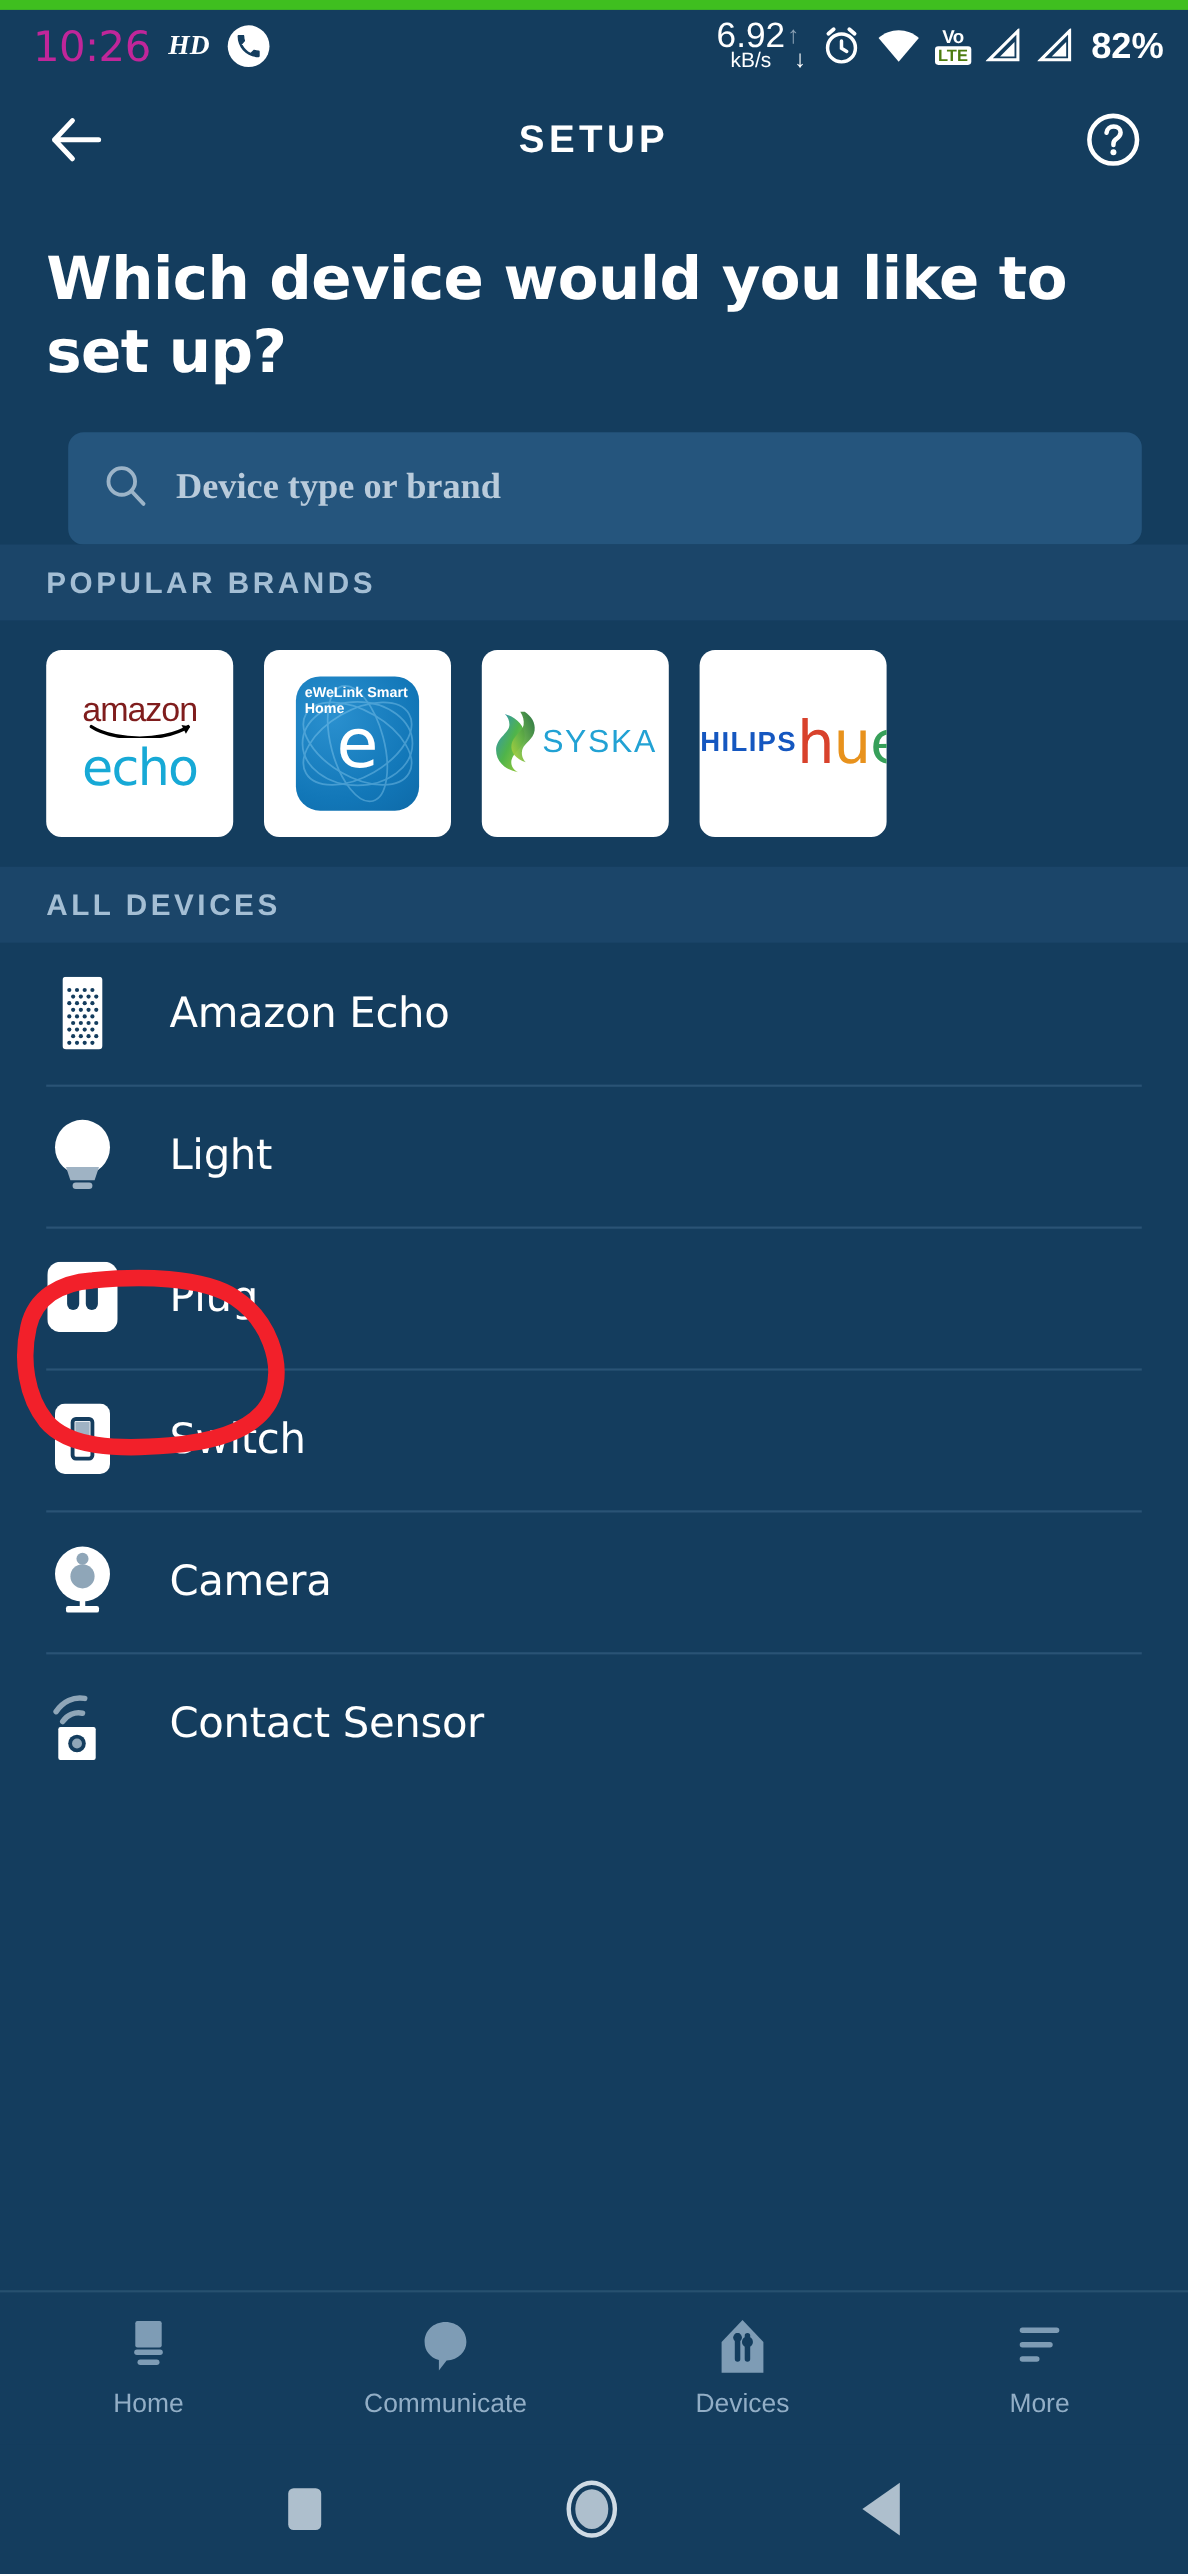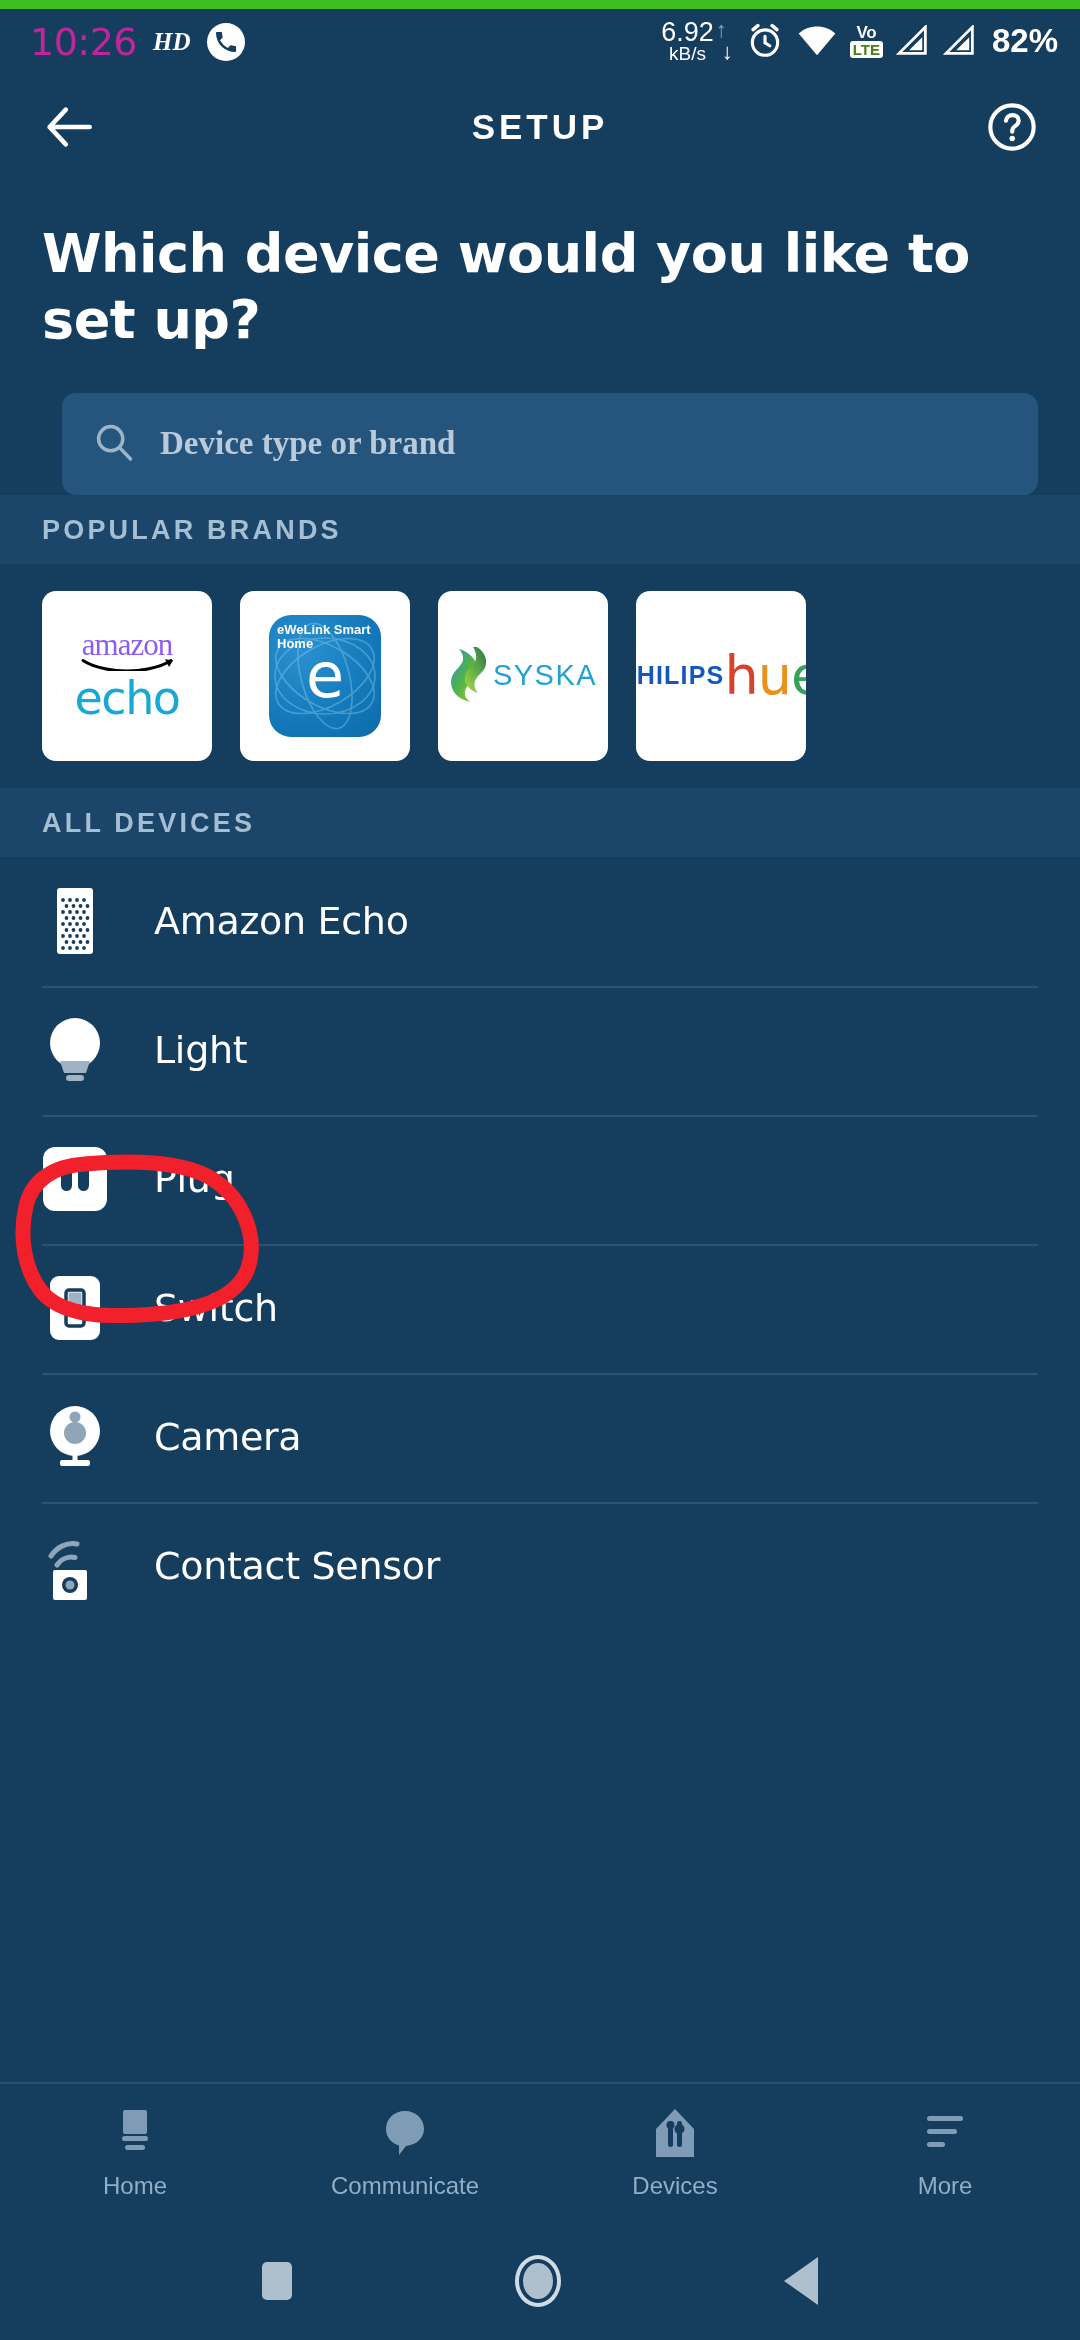--- a/index.html
+++ b/index.html
@@ -38,21 +38,21 @@
   }
   .sb-phone {
     width: 38px; height: 38px; border-radius: 50%;
     background: #ffffff; display: flex; align-items: center; justify-content: center;
   }
   .sb-phone svg { width: 24px; height: 24px; }
   .sb-spacer { flex: 1; }
   .sb-right { display: flex; align-items: center; gap: 13px; }
   .sb-net { display: flex; align-items: flex-end; gap: 2px; }
   .sb-net-nums { display: flex; flex-direction: column; align-items: center; line-height: 0.92; }
-  .sb-net-val { font-size: 27px; }
+  .sb-net-val { font-size: 32px; }
   .sb-net-unit { font-size: 19px; }
   .sb-arrows { display: flex; flex-direction: column; height: 42px; justify-content: space-between; padding-bottom: 2px;}
   .sb-arrow-up { color: #8aa0b4; font-size: 22px; line-height: 18px; }
   .sb-arrow-dn { color: #ffffff; font-size: 22px; line-height: 18px; margin-left: 6px;}
   .sb-ico { display: flex; align-items: center; }
   .sb-volte {
     display: flex; flex-direction: column; align-items: center; line-height: 1;
   }
   .volte-top { font-size: 17px; font-weight: bold; letter-spacing: -0.5px; }
   .volte-bot {
@@ -106,21 +106,21 @@
     flex: none; display: flex; gap: 28px;
     padding: 27px 42px 27px 42px;
   }
   .brand-card {
     width: 170px; height: 170px; background: #ffffff;
     border-radius: 14px;
     display: flex; align-items: center; justify-content: center;
     overflow: hidden;
   }
   .amazon-logo { display: flex; flex-direction: column; align-items: center; }
-  .amazon-word { font-size: 31px; color: #8b5cf6; font-family: Liberation Serif, serif; letter-spacing: -1px; line-height: 0.95;}
+  .amazon-word { font-size: 31px; color: #7f1d1d; font-family: Liberation Sans, sans-serif; letter-spacing: -1px; line-height: 0.95;}
   .amazon-smile { width: 92px; height: 14px; margin-top: -2px; }
   .echo-word { font-size: 46px; color: #17a9d6; font-family: "DejaVu Sans", sans-serif; letter-spacing: -1.5px; line-height: 1; margin-top: 4px;}
   .ewelink-tile {
     width: 112px; height: 122px; border-radius: 22px;
     background: radial-gradient(circle at 30% 30%, #2a90cf 0%, #1277b8 65%, #0e6aa8 100%);
     position: relative; overflow: hidden;
     display: flex; flex-direction: column; align-items: center;
   }
   .ewelink-txt {
     position: relative; z-index: 2;

